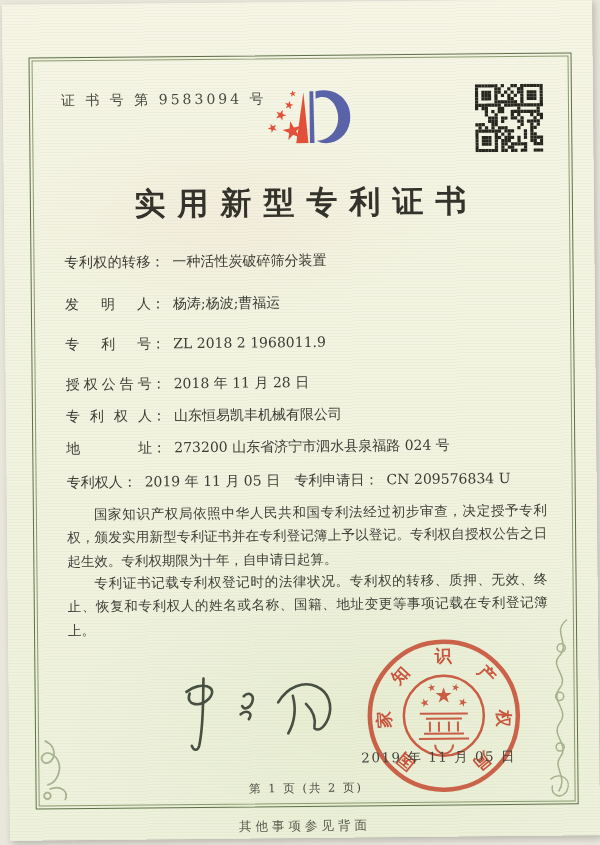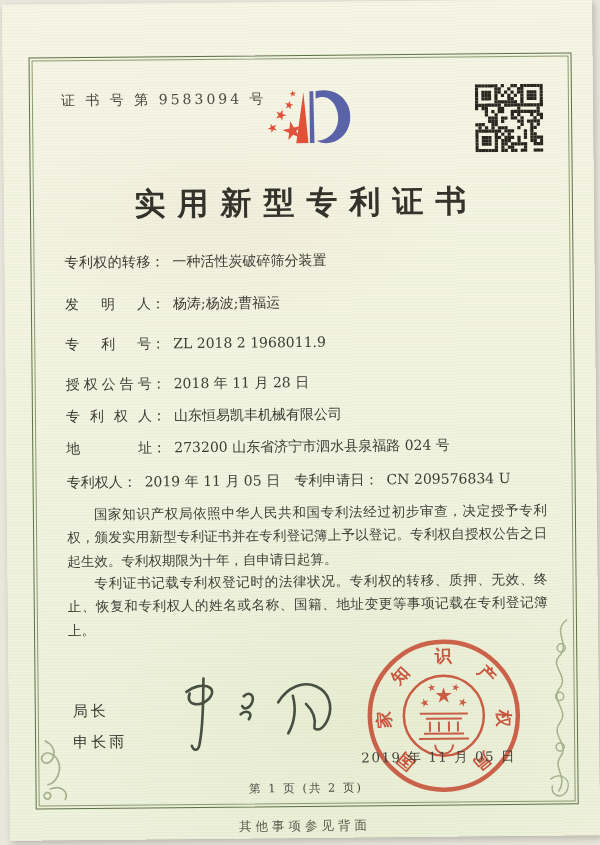--- a/index.html
+++ b/index.html
@@ -361,24 +361,20 @@
   <div class="frow" style="top:470px">
     <span>专利权人</span><span class="colon">：</span><span>2019 年 11 月 05 日</span>
     <span class="grant2">
       <span>专利申请日</span><span class="colon">：</span><span>CN 209576834 U</span>
     </span>
   </div>
 
   <div class="para" style="top:499px">国家知识产权局依照中华人民共和国专利法经过初步审查，决定授予专利权，颁发实用新型专利证书并在专利登记簿上予以登记。专利权自授权公告之日起生效。专利权期限为十年，自申请日起算。</div>
   <div class="para" style="top:568px">专利证书记载专利权登记时的法律状况。专利权的转移、质押、无效、终止、恢复和专利权人的姓名或名称、国籍、地址变更等事项记载在专利登记簿上。</div>
 
-  <div class="director">
-    <div>局长</div>
-    <div>申长雨</div>
-  </div>
 
   <svg class="sig" viewBox="0 0 220 110">
     <g fill="none" stroke="#474f42" stroke-width="3.2" stroke-linecap="round">
       <path d="M55,10 C54,35 55,65 49,92 C47,99 42,98 40,92"></path>
       <path d="M34,26 C52,12 74,20 62,34 C50,46 32,42 38,28"></path>
       <path d="M104,32 C110,26 118,30 114,40 C111,47 104,49 102,44"></path>
       <path d="M100,54 C107,48 116,52 110,60"></path>
       <path d="M146,40 C158,20 178,14 193,21 C208,28 213,44 207,60 C202,72 195,76 190,72"></path>
       <path d="M164,32 C168,48 166,64 158,78"></path>
       <path d="M180,42 C188,50 192,60 190,70"></path>

